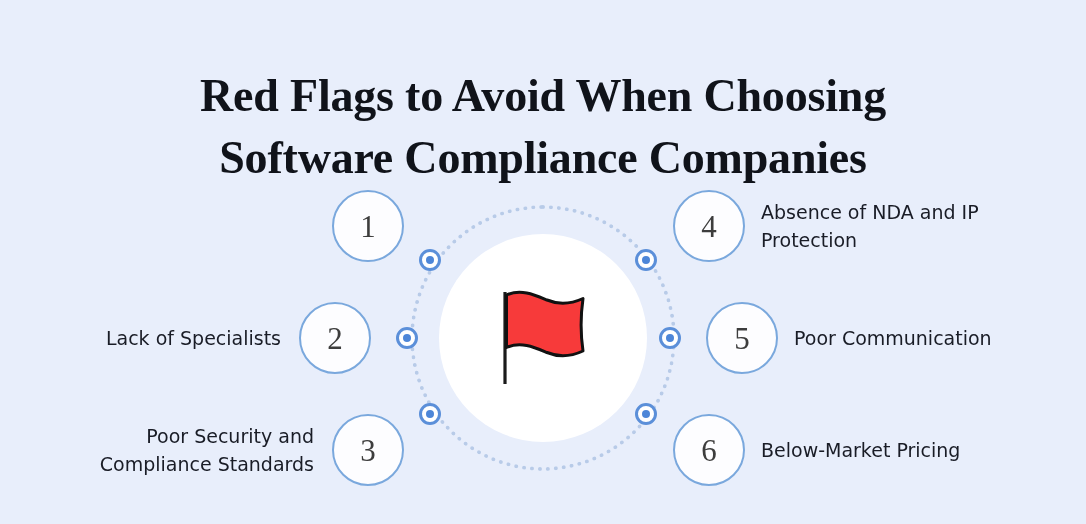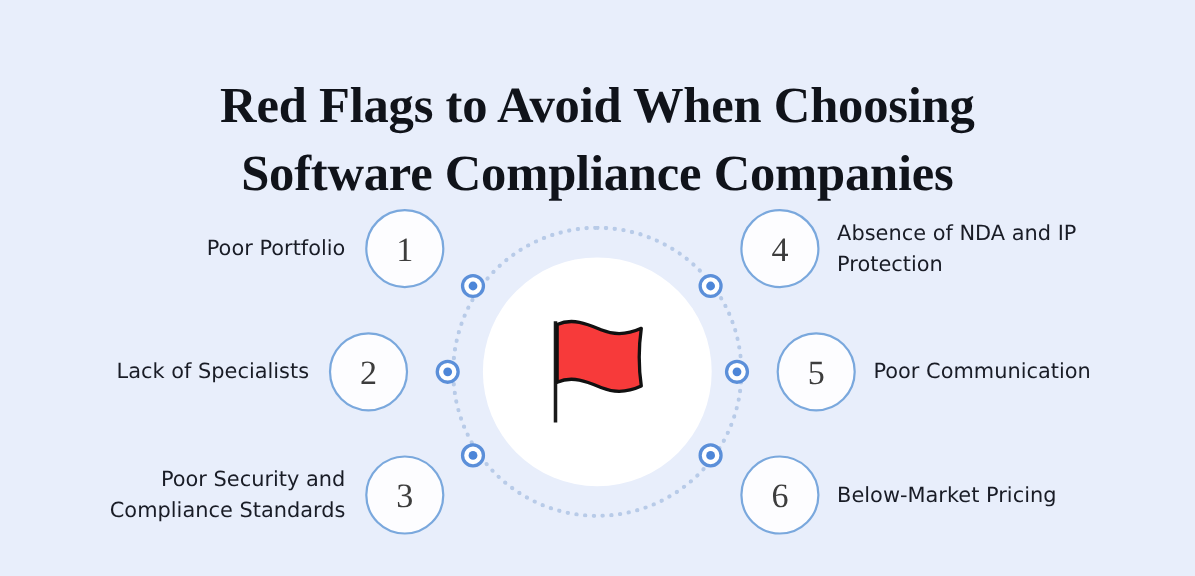--- a/index.html
+++ b/index.html
@@ -194,21 +194,20 @@
   <div class="numcircle c4">
     <span>4</span>
   </div>
   <div class="numcircle c5">
     <span>5</span>
   </div>
   <div class="numcircle c6">
     <span>6</span>
   </div>
 
-  <div class="label left l1">Poor Portfolio</div>
   <div class="label left l2">Lack of Specialists</div>
   <div class="label left l3">Poor Security and
 Compliance Standards</div>
   <div class="label right l4">Absence of NDA and IP
 Protection</div>
   <div class="label right l5">Poor Communication</div>
   <div class="label right l6">Below-Market Pricing</div>
 
 </div>
 

